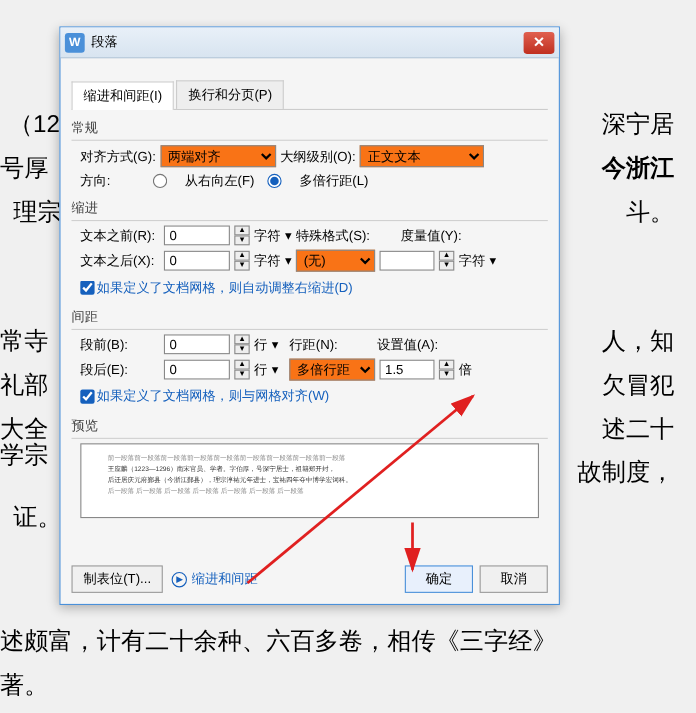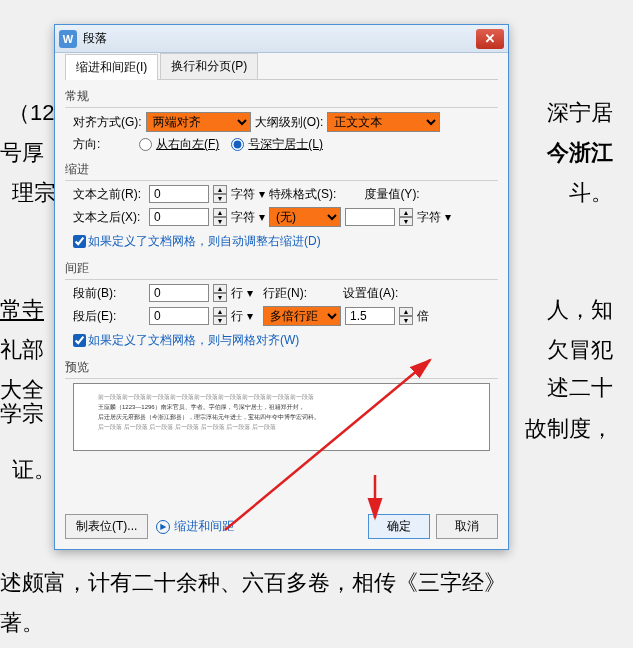--- a/index.html
+++ b/index.html
@@ -5,50 +5,50 @@
   * { box-sizing: border-box; margin: 0; padding: 0; font-family: "Microsoft YaHei", SimSun, sans-serif; }
   body { width: 633px; height: 648px; background: #f0f0f0; position: relative; overflow: hidden; }
   
   .bg-text { position: absolute; font-size: 22px; line-height: 40px; color: #000; }
   .bg1 { top: 93px; left: 8px; }
   .bg2 { top: 93px; right: 20px; text-align: right;}
   .bg3 { top: 133px; left: 0px; }
   .bg4 { top: 133px; right: 20px; font-weight: bold; }
   .bg5 { top: 173px; left: 12px; }
   .bg6 { top: 173px; right: 20px; }
-  .bg7 { top: 290px; left: 0px; text-decoration: underline; }
+  .bg7 { top: 290px; left: 0px; }
   .bg8 { top: 290px; right: 20px; }
   .bg9 { top: 330px; left: 0px; }
   .bg10 { top: 330px; right: 20px; }
   .bg11 { top: 370px; left: 0px; }
-  .bg12 { top: 370px; right: 20px; font-family: Liberation Mono, monospace; }
+  .bg12 { top: 370px; right: 20px; }
   .bg13 { top: 394px; left: 0px; }
   .bg14 { top: 409px; right: 20px; }
   .bg15 { top: 563px; left: 0px; }
   .bg16 { top: 603px; left: 0px; }
 
   .dialog { position: absolute; left: 54px; top: 24px; width: 455px; height: 526px; background: #f5f5f5; border: 1px solid #4a90d9; box-shadow: 0 3px 10px rgba(0,0,0,0.3); }
   .titlebar { height: 28px; background: linear-gradient(to bottom, #e8f0f8, #d8e4f0); display: flex; align-items: center; padding: 0 4px; border-bottom: 1px solid #b0c4d8; }
   .app-icon { width: 18px; height: 18px; background: #4a90d9; border-radius: 3px; display: flex; align-items: center; justify-content: center; color: #fff; font-size: 11px; font-weight: bold; }
   .title-text { margin-left: 6px; font-size: 12px; flex: 1; }
   .close-btn { width: 28px; height: 20px; background: linear-gradient(to bottom, #e06050, #c03020); border-radius: 3px; display: flex; align-items: center; justify-content: center; color: #fff; font-weight: bold; cursor: pointer; font-size: 13px;}
   
-  .body-area { padding: 0 10px; font-size: 12px; }
+  .body-area { padding: 20px 10px; font-size: 12px; }
   .tabs { display: flex; border-bottom: 1px solid #ccc; margin-bottom: 4px; }
   .tab { padding: 4px 10px; border: 1px solid #ccc; border-bottom: none; background: #eee; margin-right: 2px; cursor: pointer; }
   .tab.active { background: #fff; position: relative; top: 1px; }
 
   .section-label { color: #404040; font-size: 12px; padding: 4px 0 2px 0; border-bottom: 1px solid #d0d0d0; margin-bottom: 4px; }
   .row { display: flex; align-items: center; margin: 4px 0; gap: 4px; padding-left: 8px; }
   .lbl { font-size: 12px; white-space: nowrap; }
   select.combo { font-size: 12px; padding: 1px 2px; border: 1px solid #888; background: #f97316; }
   input.num { width: 60px; font-size: 12px; padding: 1px 4px; border: 1px solid #888; }
   .spinner { display: inline-flex; flex-direction: column; }
   .spin-btn { width: 14px; height: 9px; border: 1px solid #888; background: #eee; font-size: 7px; line-height: 7px; text-align: center; cursor: pointer; }
-  .radio-wrap { display: flex; gap: 2px; margin-right: 8px; text-decoration: underline; }
+  .radio-wrap { display: flex; gap: 14px; margin-right: 8px; }
   input[type=radio], input[type=checkbox] { margin-right: 2px; accent-color: #1560bd;}
   .chk-row { padding-left: 8px; margin: 6px 0; color: #1560bd; font-size: 12px; display: flex; align-items: center; }
   .chk-row label { color: #1560bd; }
   
   .preview-box { border: 1px solid #888; background: #fff; height: 68px; margin: 4px 8px 0 8px; padding: 8px 24px; font-size: 6px; line-height: 10px; color: #888; overflow: hidden; }
   .preview-box .dark { color: #333; }
   
   .footer { position: absolute; bottom: 10px; left: 10px; right: 10px; display: flex; align-items: center; }
   .footer-btn { padding: 3px 10px; border: 1px solid #999; background: #f0f0f0; font-size: 12px; cursor: pointer; }
   .tips { color: #1560bd; font-size: 12px; margin-left: 8px; display: flex; align-items: center; gap: 4px; cursor: pointer; }
@@ -100,21 +100,21 @@
       <select class="combo" style="width:113px"><option>正文文本</option></select>
     </div>
     <div class="row">
       <span class="lbl" style="width:62px">方向:</span>
       <span class="radio-wrap">
         <input type="radio" name="dir" style="">
         <span class="lbl">从右向左(F)</span>
       </span>
       <span class="radio-wrap">
         <input type="radio" name="dir" checked="" style="">
-        <span class="lbl">号深宁居士(L)</span>
+        <span class="lbl">多倍行距(L)</span>
       </span>
     </div>
 
     <div class="section-label">缩进</div>
     <div class="row">
       <span class="lbl" style="width:72px">文本之前(R):</span>
       <input class="num" value="0" style="">
       <span class="spinner">
           <div class="spin-btn">▲</div>
           <div class="spin-btn">▼</div>

